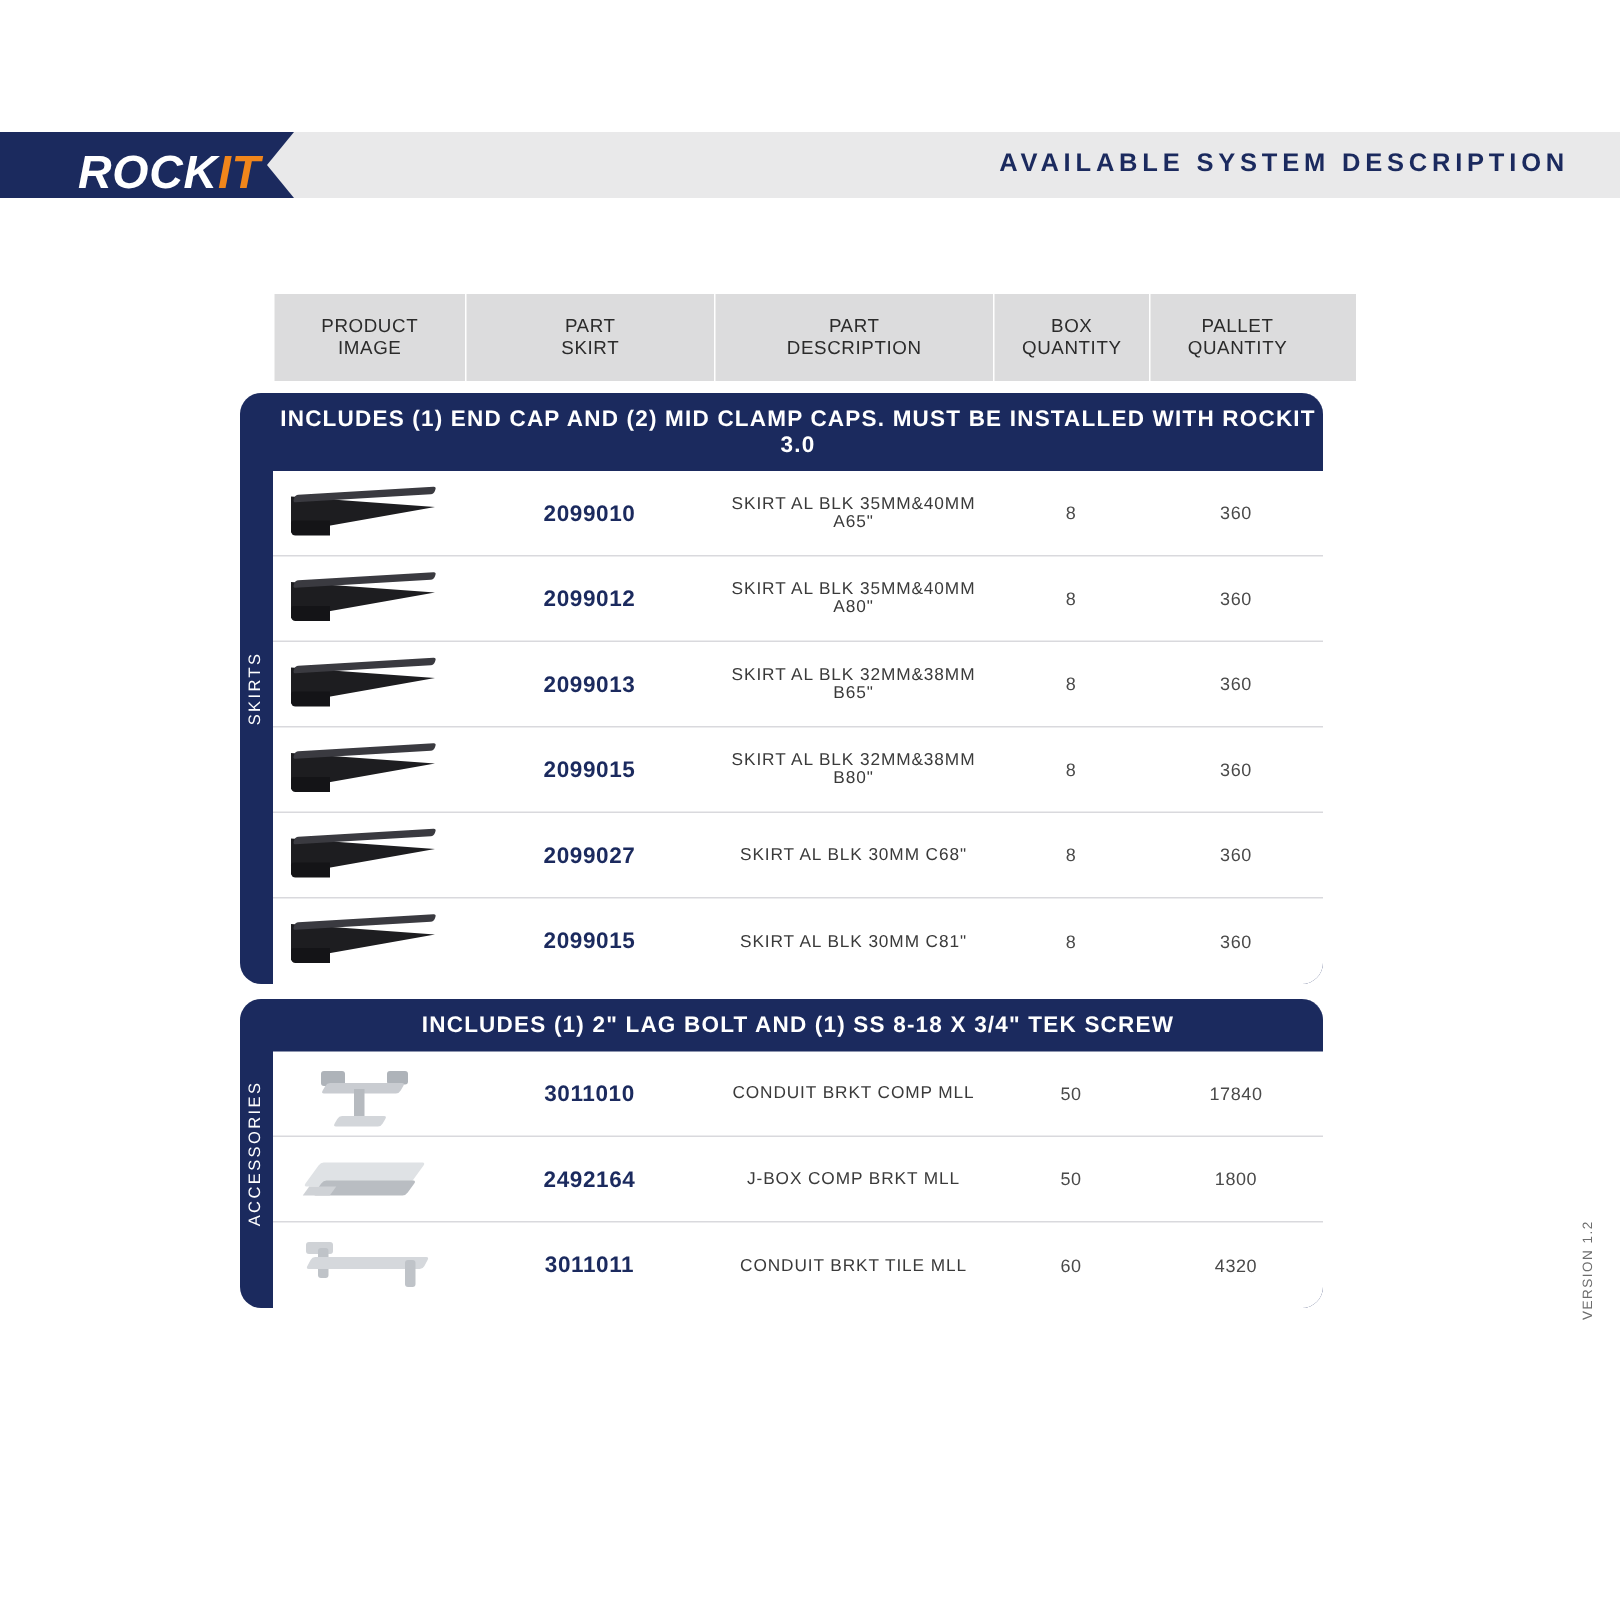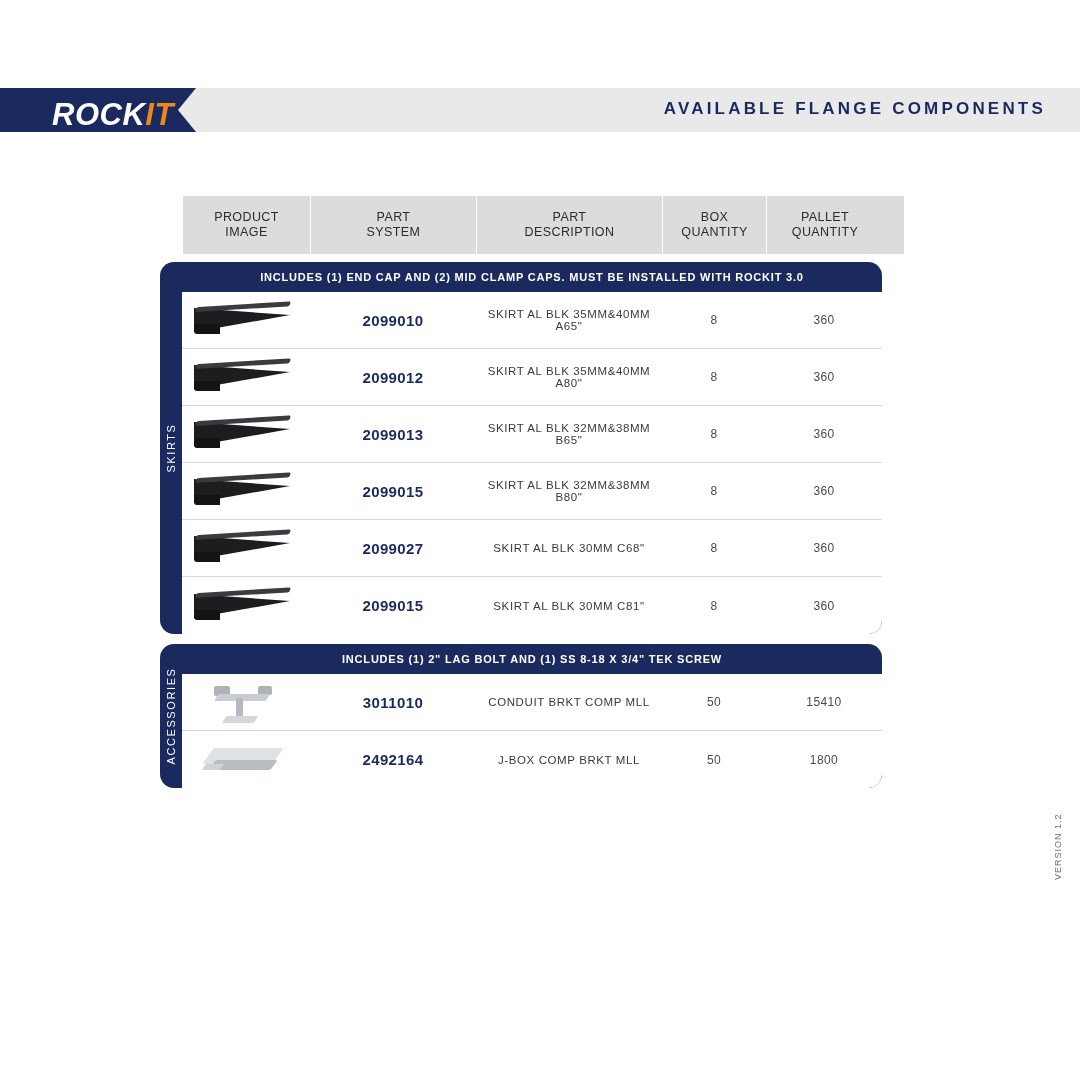--- a/index.html
+++ b/index.html
@@ -73,25 +73,25 @@
     display: flex; align-items: center; justify-content: center;
   }
   .side-label span {
     transform: rotate(-90deg); white-space: nowrap;
     color: #ffffff; font-size: 11px; letter-spacing: 1.6px;
   }
   .group-inner { background: #ffffff; border-radius: 0 12px 12px 0; overflow: hidden; }
 
   .note-row {
     background: #1b2a5e; color: #ffffff;
-    font-size: 11px; font-weight: bold; letter-spacing: 0.8px;
+    font-size: 15px; font-weight: bold; letter-spacing: 0.8px;
     text-align: center; padding: 9px 4px;
   }
   .data-row {
-    display: flex; align-items: center;
+    display: flex; 
     border-bottom: 1px solid #d9d9dd;
     height: 57px;
   }
   .data-row:last-child { border-bottom: none; }
   .data-row .cell {
     display: flex; align-items: center; justify-content: center;
     text-align: center;
   }
   .cell.part {
     font-size: 15px; font-weight: bold; color: #1b2a5e; letter-spacing: 0.4px;
@@ -216,40 +216,40 @@
     transform: rotate(-90deg); transform-origin: left top;
     white-space: nowrap;
   }
 </style>
 </head>
 <body>
 
 <div class="page">
 
   <div class="header-bar"></div>
-  <div class="header-title">AVAILABLE FLANGE COMPONENTS</div>
+  <div class="header-title">AVAILABLE SYSTEM DESCRIPTION</div>
   <div class="logo-block"></div>
   <div class="logo-tail"></div>
   <div class="logo-text">
     <span>ROCK</span><span class="accent">IT</span>
   </div>
 
   <div class="table-wrap">
 
     <div class="col-head">
       <div class="cell c-img">
         <div>
           <div>PRODUCT</div>
           <div>IMAGE</div>
         </div>
       </div>
       <div class="cell c-part">
         <div>
           <div>PART</div>
-          <div>SYSTEM</div>
+          <div>SKIRT</div>
         </div>
       </div>
       <div class="cell c-desc">
         <div>
           <div>PART</div>
           <div>DESCRIPTION</div>
         </div>
       </div>
       <div class="cell c-box">
         <div>
@@ -376,38 +376,52 @@
                 <div class="head"></div>
                 <div class="head2"></div>
                 <div class="arm"></div>
                 <div class="post"></div>
                 <div class="foot2"></div>
               </div>
           </div>
           <div class="cell part c-part">3011010</div>
           <div class="cell desc c-desc">CONDUIT BRKT COMP MLL</div>
           <div class="cell qty c-box">50</div>
-          <div class="cell qty c-pal">15410</div>
+          <div class="cell qty c-pal">17840</div>
         </div>
 
         <div class="data-row">
           <div class="cell img c-img">
             <div class="jbox">
                 <div class="lid"></div>
                 <div class="body2"></div>
                 <div class="tab"></div>
               </div>
           </div>
           <div class="cell part c-part">2492164</div>
           <div class="cell desc c-desc">J-BOX COMP BRKT MLL</div>
           <div class="cell qty c-box">50</div>
           <div class="cell qty c-pal">1800</div>
         </div>
 
 
+        <div class="data-row">
+          <div class="cell img c-img">
+            <div class="railbrkt">
+                <div class="clampx"></div>
+                <div class="leg"></div>
+                <div class="rail"></div>
+                <div class="leg2"></div>
+              </div>
+          </div>
+          <div class="cell part c-part">3011011</div>
+          <div class="cell desc c-desc">CONDUIT BRKT TILE MLL</div>
+          <div class="cell qty c-box">60</div>
+          <div class="cell qty c-pal">4320</div>
+        </div>
 
       </div>
     </div>
 
   </div>
 
 
   <div class="version">VERSION 1.2</div>
 
 </div>

